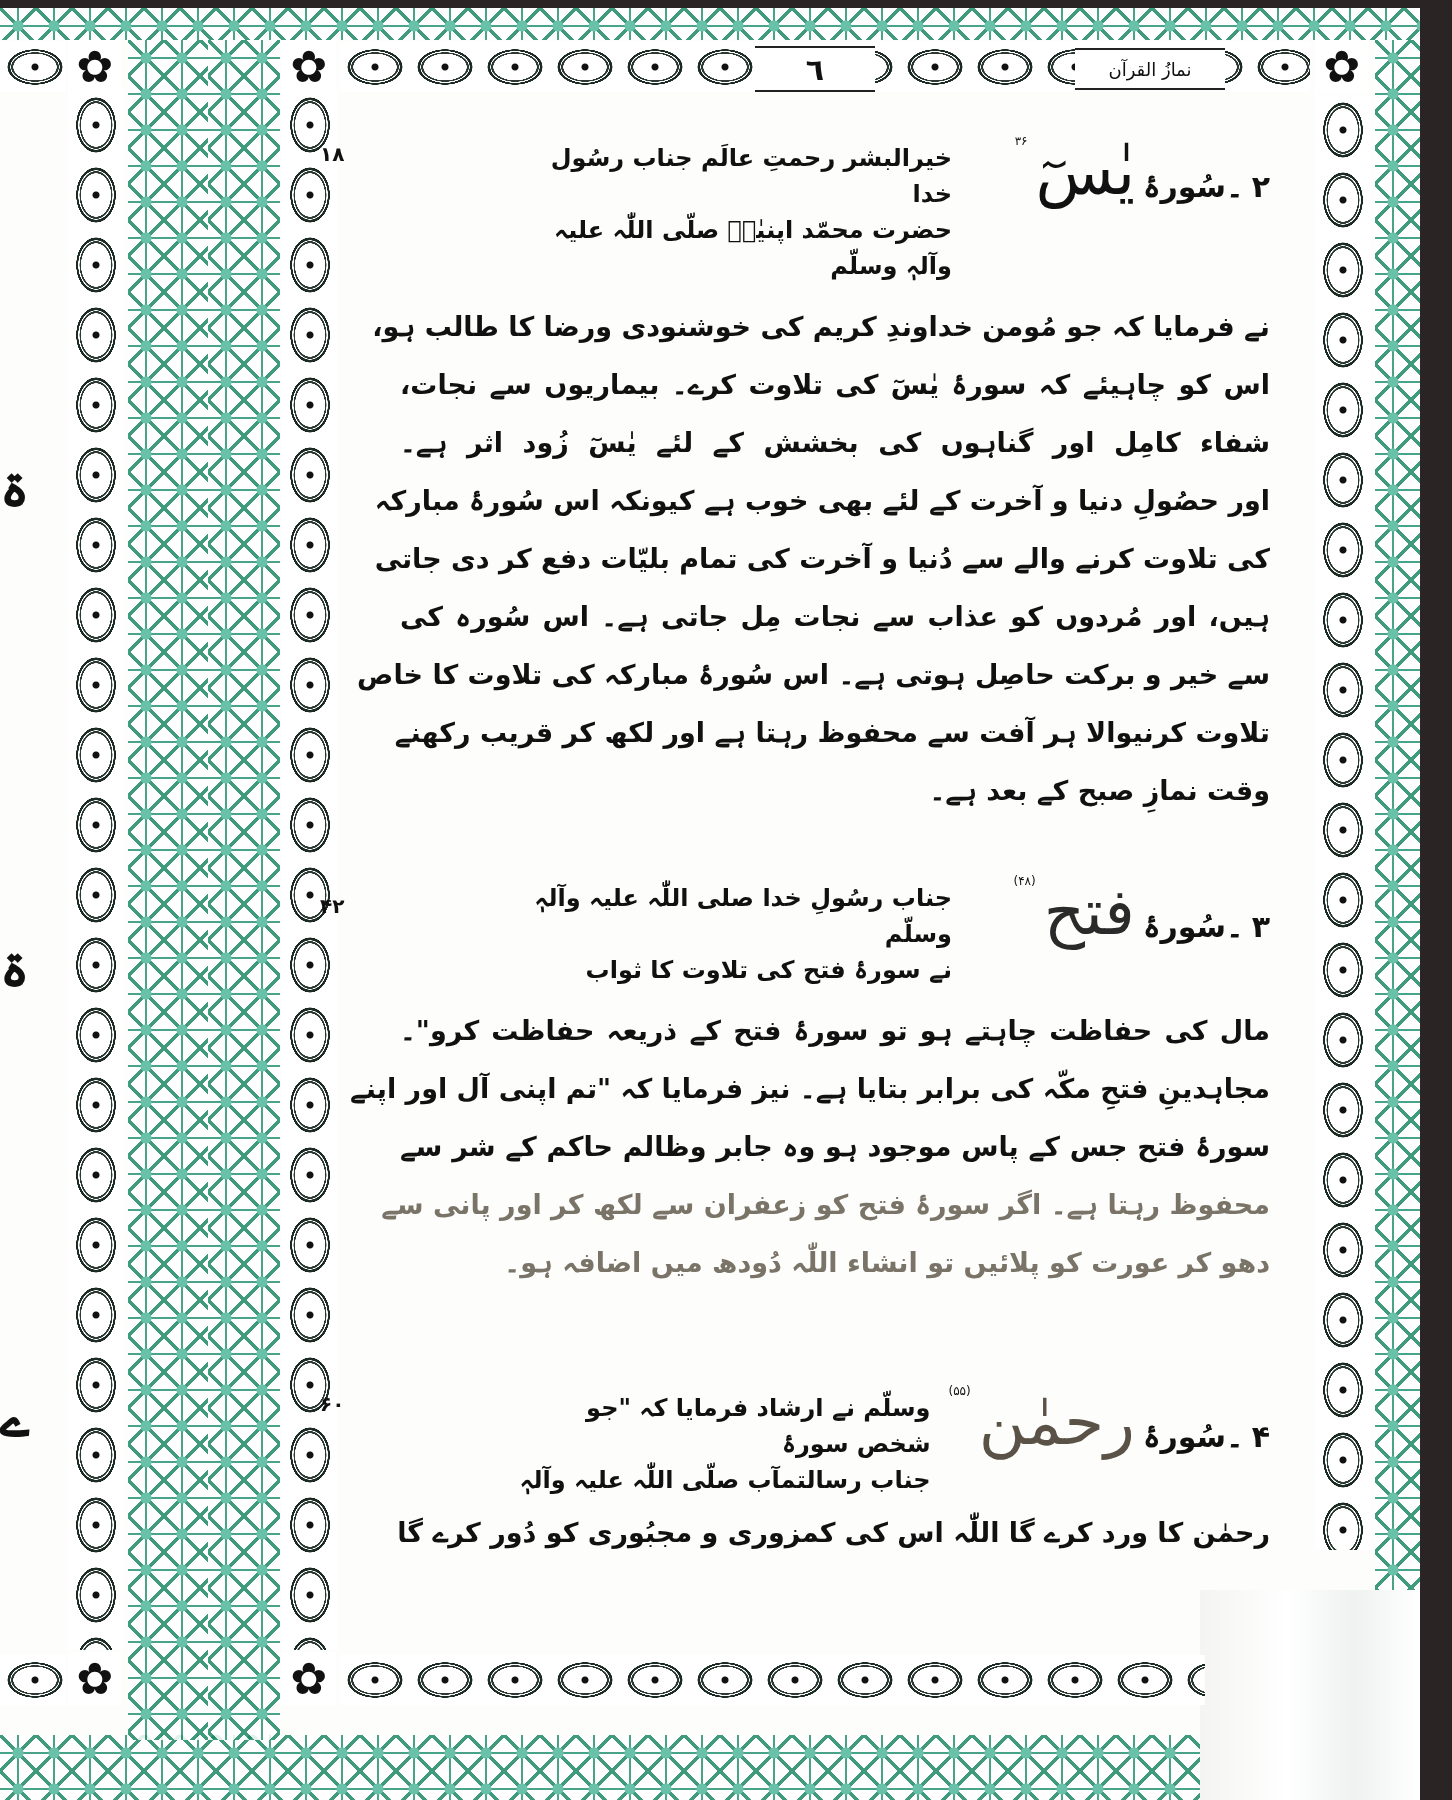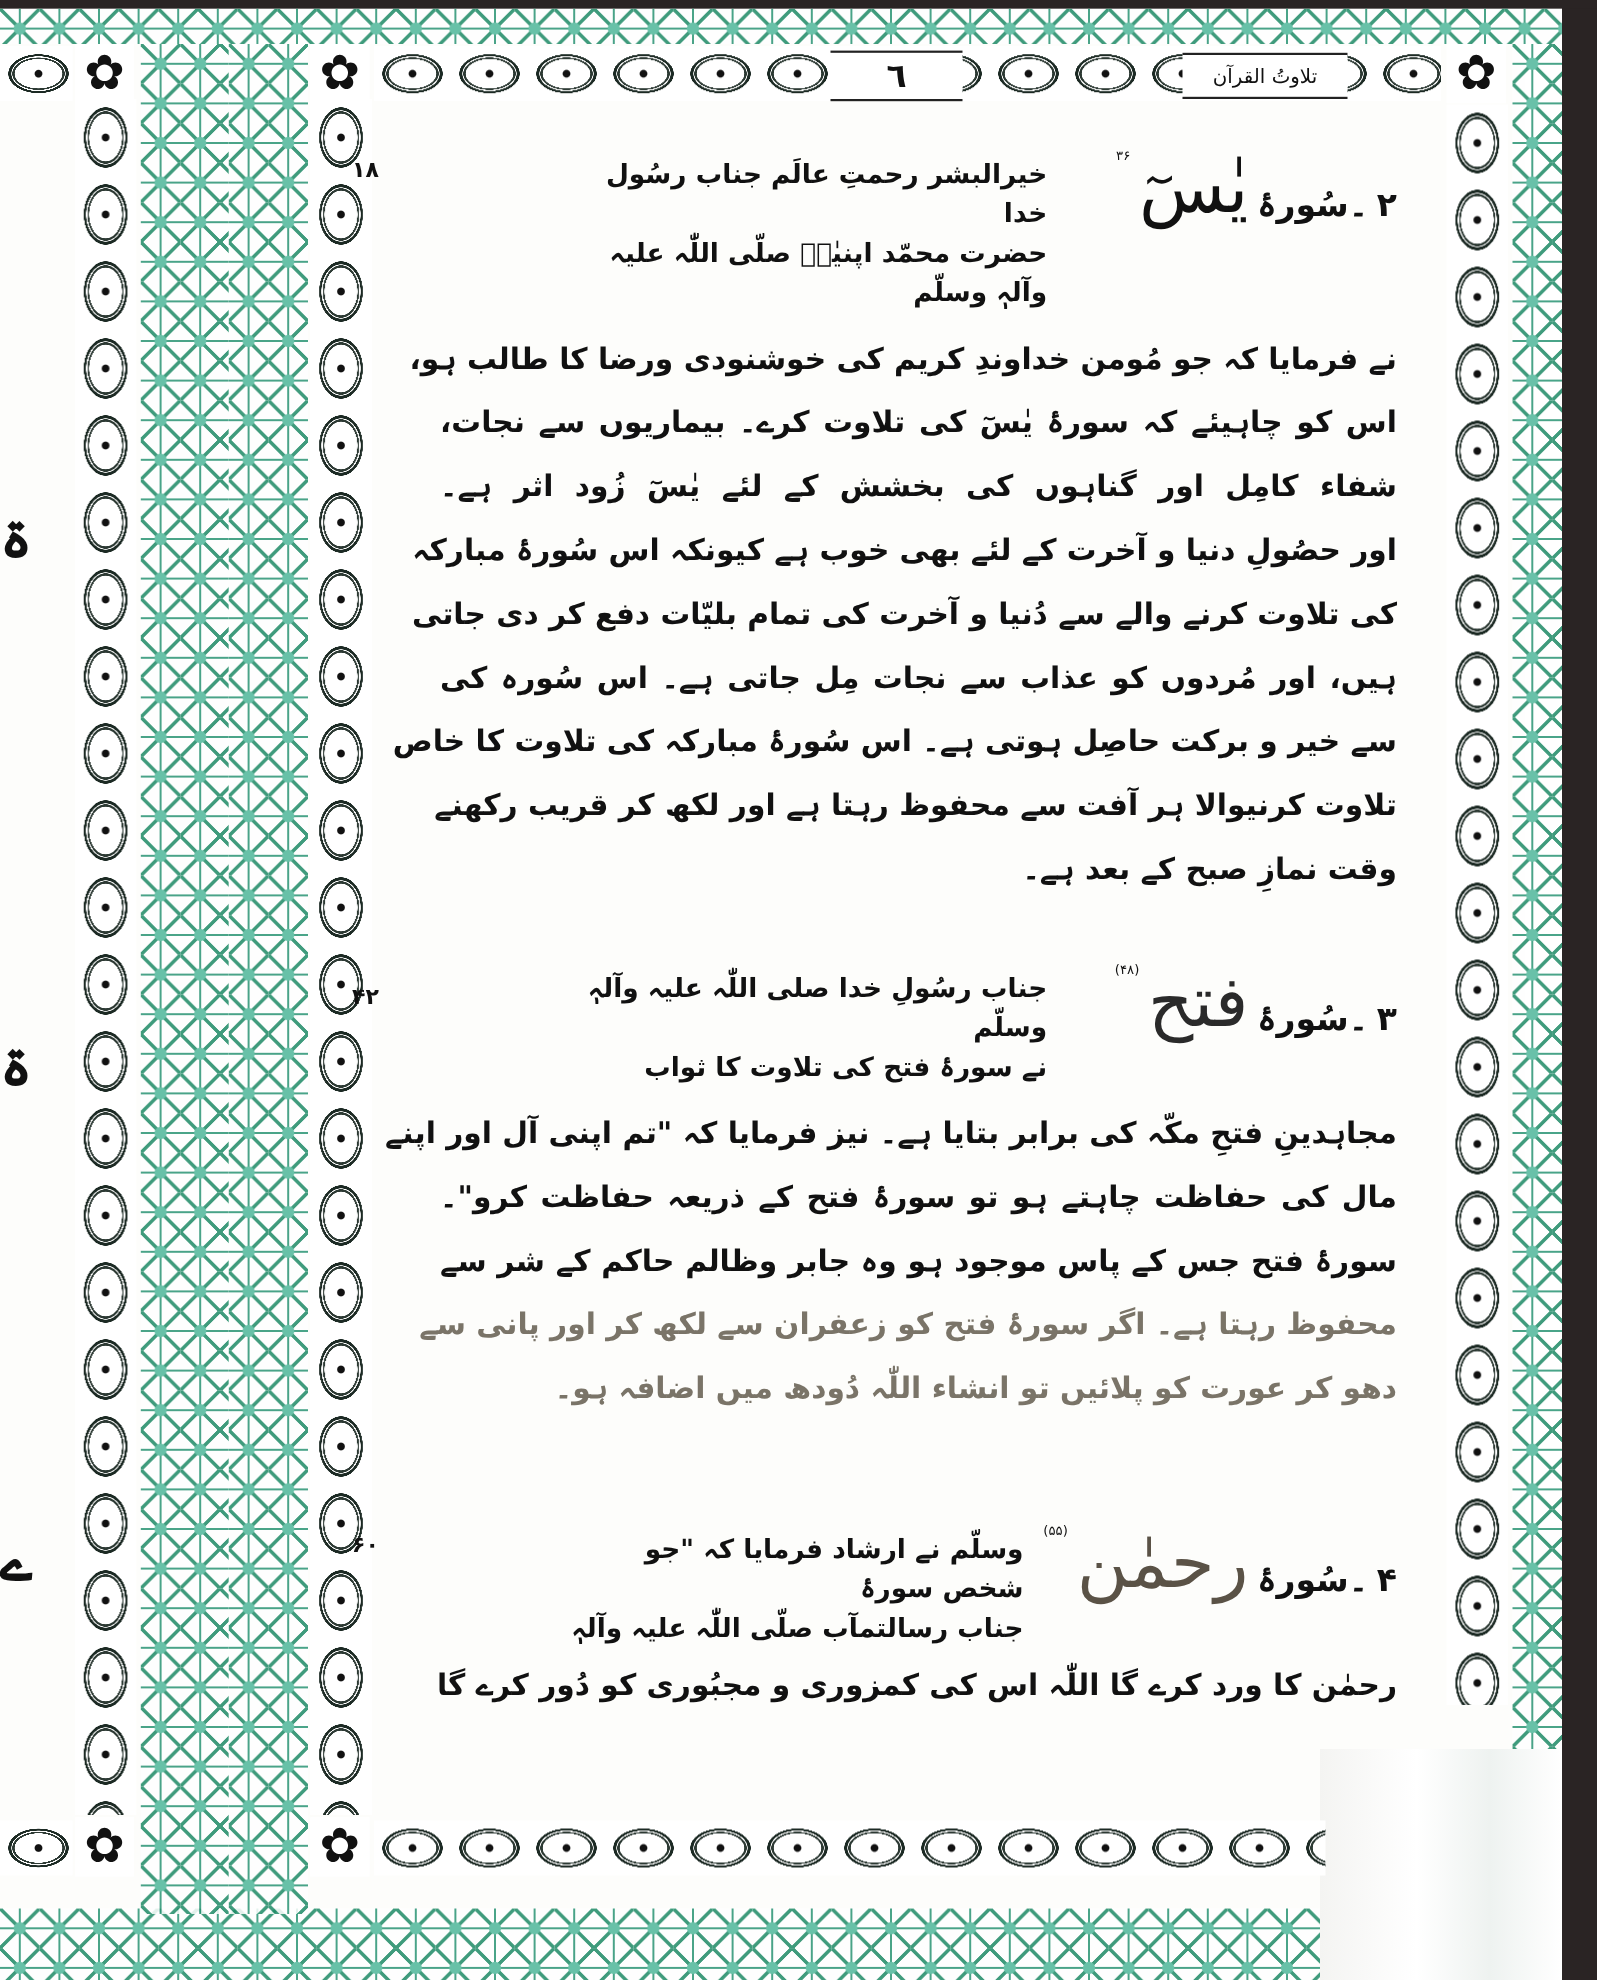--- a/index.html
+++ b/index.html
@@ -110,21 +110,21 @@
 <div class="rosette" style="left:68px;top:40px;">✿</div>
 <div class="rosette" style="left:282px;top:40px;">✿</div>
 <div class="rosette" style="left:1315px;top:40px;">✿</div>
 <div class="rosette" style="left:68px;top:1652px;">✿</div>
 <div class="rosette" style="left:282px;top:1652px;">✿</div>
 
 <div class="header-box" style="left:755px;top:46px;width:120px;height:42px;">
   <span class="page-number">٦</span>
 </div>
 <div class="header-box" style="left:1075px;top:48px;width:150px;height:38px;">
-  <span class="running-title">تلاوتُ القرآن</span>
+  <span class="running-title">نمازُ القرآن</span>
 </div>
 
 <div class="left-page-glyph" style="left:0;top:460px;">ۃ</div>
 <div class="left-page-glyph" style="left:0;top:940px;">ۃ</div>
 <div class="left-page-glyph" style="left:0;top:1390px;">ے</div>
 
 <div class="content">
 
   <div class="section" style="height:740px;">
     <div class="section-head">
@@ -161,22 +161,22 @@
         <span class="surah-name" style="color:#2a2a2a;">فتح</span>
         <span class="surah-ref">(۴۸)</span>
       </div>
       <div class="head-text">
         <div>جناب رسُولِ خدا صلی اللّٰہ علیہ وآلہٖ وسلّم</div>
         <div>نے سورۂ فتح کی تلاوت کا ثواب</div>
       </div>
     </div>
     <div class="margin-num" style="top:14px;">۴۲</div>
     <div style="margin-top:14px;">
+      <div class="line">مال کی حفاظت چاہتے ہو تو سورۂ فتح کے ذریعہ حفاظت کرو"۔</div>
       <div class="line">مجاہدینِ فتحِ مکّہ کی برابر بتایا ہے۔ نیز فرمایا کہ "تم اپنی آل اور اپنے</div>
-      <div class="line">مال کی حفاظت چاہتے ہو تو سورۂ فتح کے ذریعہ حفاظت کرو"۔</div>
       <div class="line">سورۂ فتح جس کے پاس موجود ہو وہ جابر وظالم حاکم کے شر سے</div>
       <div class="line faded">محفوظ رہتا ہے۔ اگر سورۂ فتح کو زعفران سے لکھ کر اور پانی سے</div>
       <div class="line last faded">دھو کر عورت کو پلائیں تو انشاء اللّٰہ دُودھ میں اضافہ ہو۔</div>
     </div>
   </div>
 
   <div class="section">
     <div class="section-head">
       <div class="surah-title">
         <span class="surah-num">۴</span>

